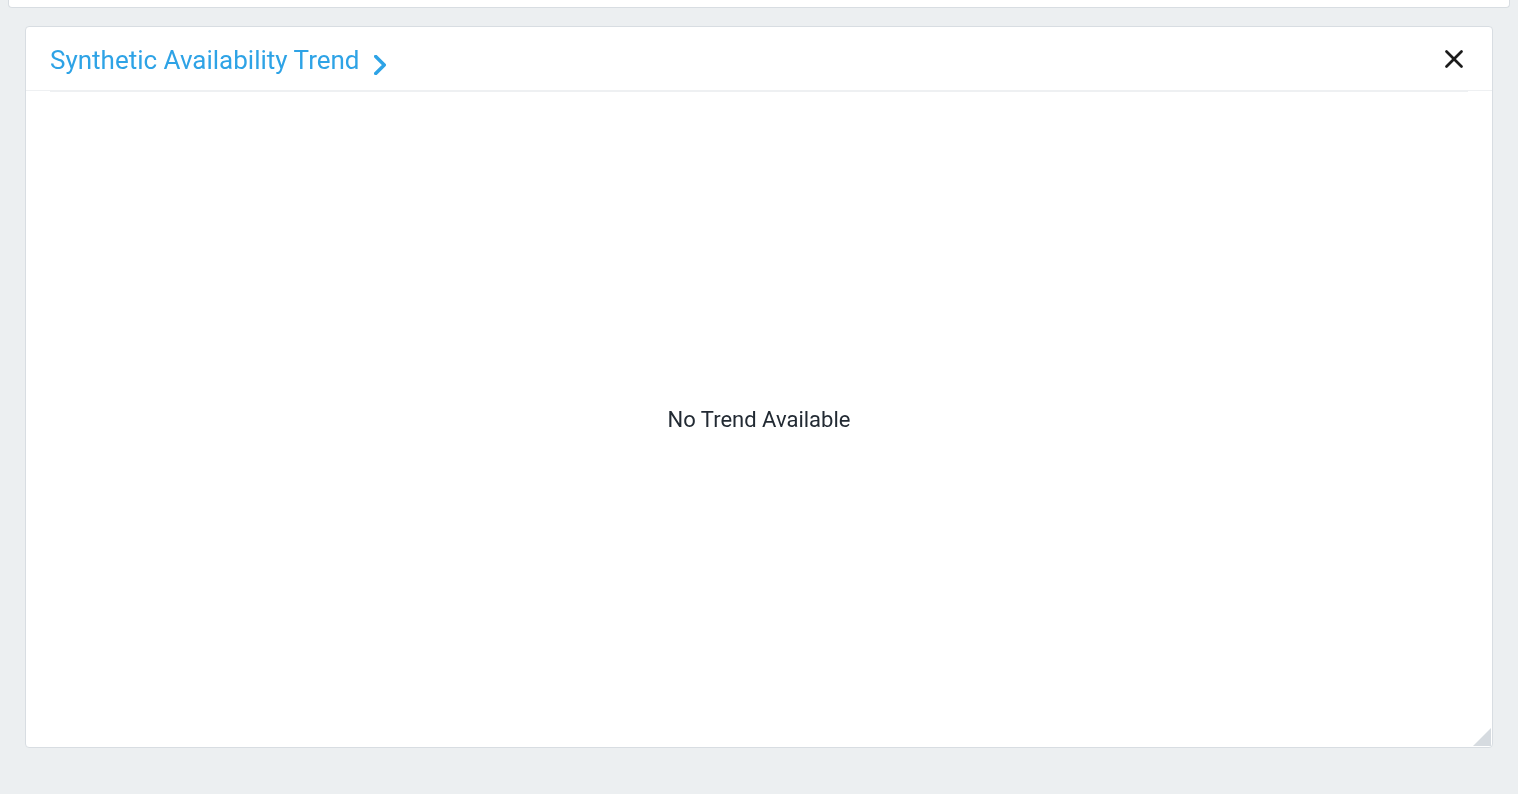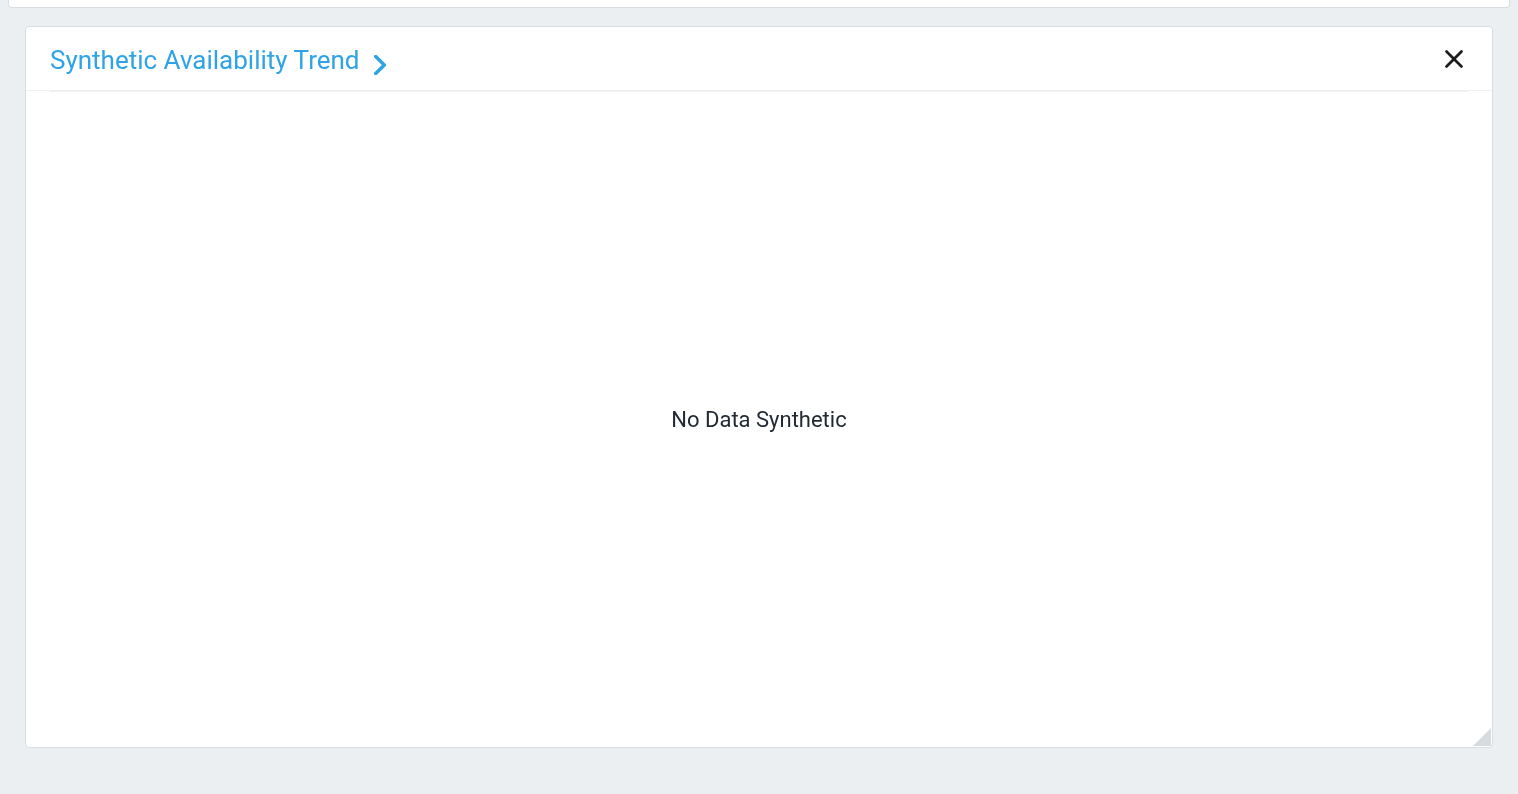--- a/index.html
+++ b/index.html
@@ -122,17 +122,17 @@
         <span>
           <svg viewBox="0 0 16 16" width="20" height="20" stroke="#1c1c1c" stroke-width="2.2" stroke-linecap="round">
             <line x1="2" y1="2" x2="14" y2="14"></line>
             <line x1="14" y1="2" x2="2" y2="14"></line>
           </svg>
         </span>
       </button>
     </div>
     <hr class="hr-under">
     <div class="panel-body">
-      <div class="empty-text">No Data Synthetic</div>
+      <div class="empty-text">No Trend Available</div>
     </div>
     <div class="resize-handle"></div>
   </div>
 </div>
 
 </body></html>

